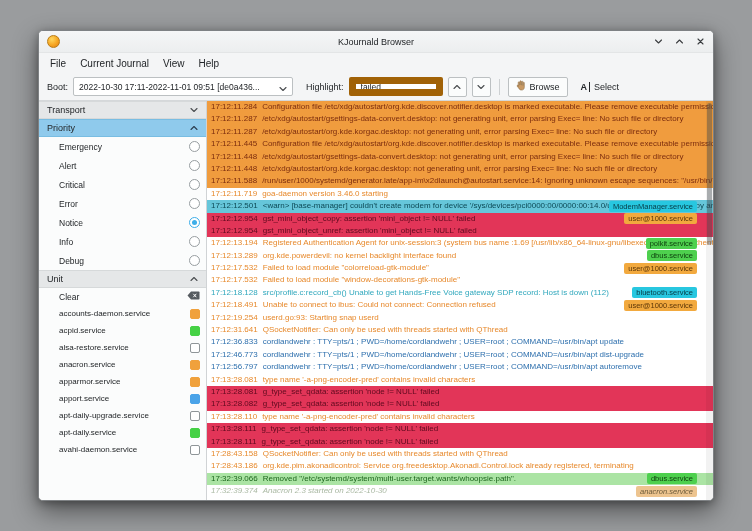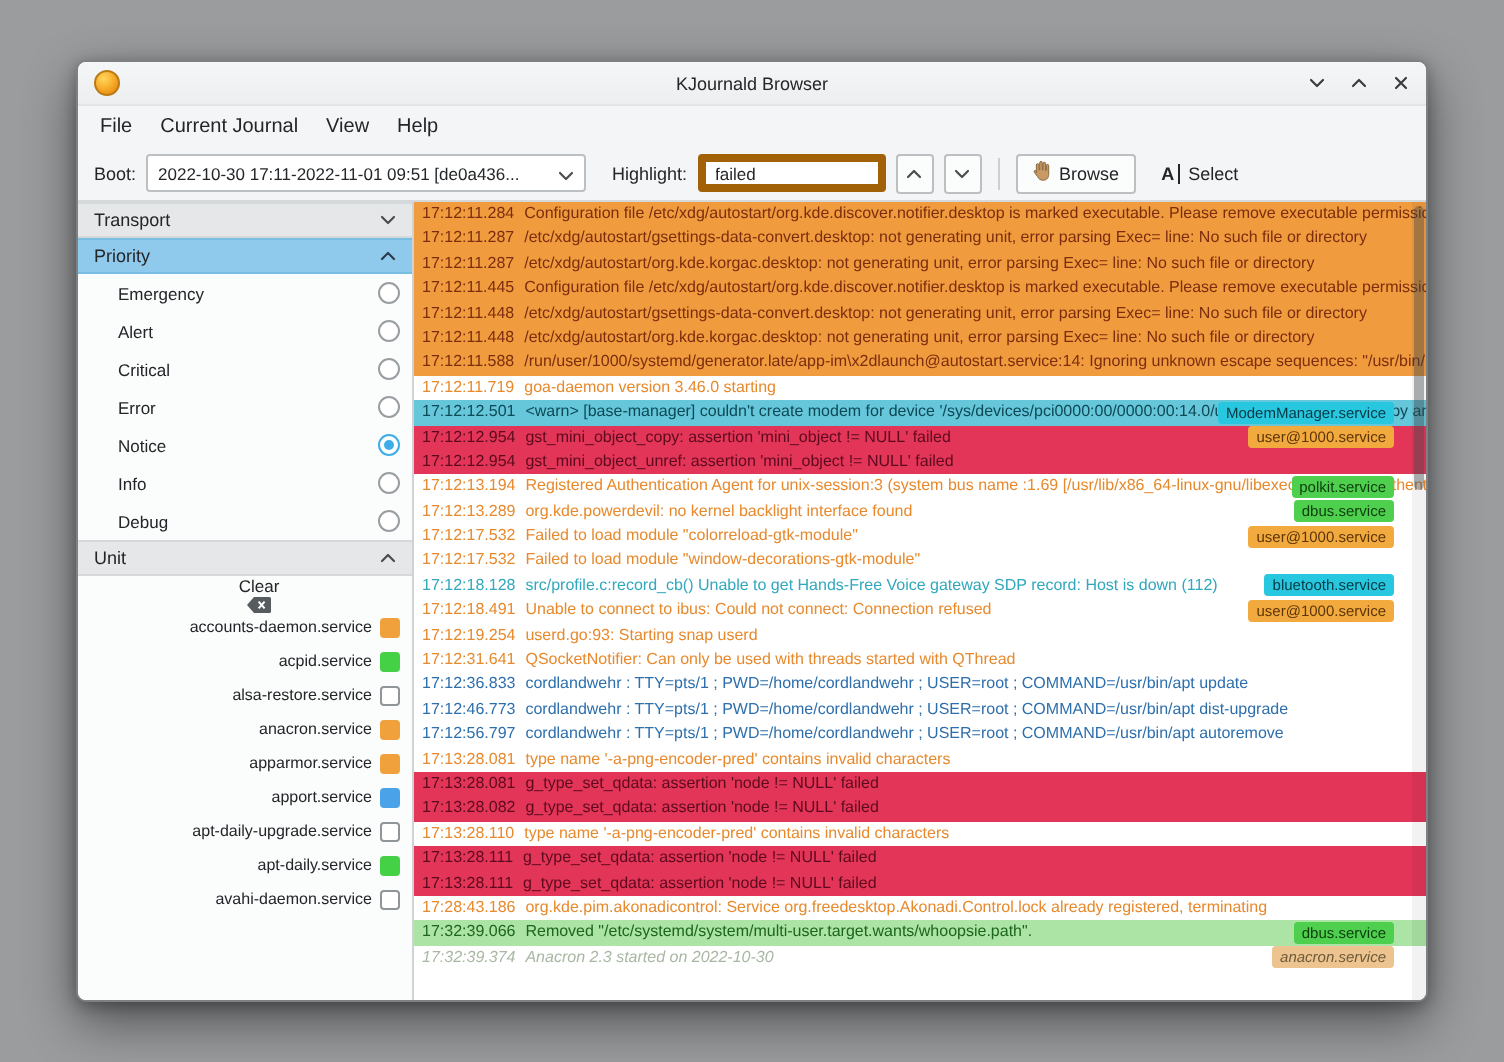--- a/index.html
+++ b/index.html
@@ -25,21 +25,21 @@
   .menubar { flex:0 0 20px; display:flex; align-items:center; padding:0 4px; background:#f4f5f6; }
   .menu-item { font-size:10px; color:#232629; padding:3px 7px; border-radius:2px; }
 
   
   .toolbar { flex:0 0 28px; display:flex; align-items:center; gap:5px; padding:0 8px;
     background:#f4f5f6; border-bottom:1px solid #d5d8da; }
   .tb-label { font-size:9px; color:#232629; white-space:nowrap; }
   .combobox { width:220px; height:19px; background:#fff; border:1px solid #bcc0c2; border-radius:2px;
     display:flex; align-items:center; padding:0 5px; gap:4px; }
   .combo-text { font-size:8.5px; color:#232629; white-space:nowrap; overflow:hidden; flex:1; }
-  .textinput { width:94px; height:19px; background:#fff; border:4px solid #a16207; border-radius:2px;
+  .textinput { width:94px; height:19px; background:#fff; border:7px solid #a16207; border-radius:2px;
     font-size:8.5px; color:#232629; padding:0 5px; outline:none; }
   .tb-btn { height:20px; border:1px solid #bcc0c2; background:#fbfcfc; border-radius:2px;
     font-size:9px; color:#232629; display:flex; align-items:center; gap:4px; padding:0 7px; }
   .tb-btn.arrow { width:19px; padding:0; justify-content:center; }
   .tb-btn.flat { border-color:transparent; background:transparent; }
   .tb-sep { width:1px; height:16px; background:#cdd0d2; margin:0 3px; }
   .hl-label { margin-left:8px; }
   .sel-icon { display:flex; align-items:center; }
   .sel-a { font-size:9px; font-weight:bold; color:#232629; }
   .sel-caret { display:inline-block; width:1px; height:10px; background:#232629; margin-left:2px; }
@@ -50,23 +50,23 @@
   .section-header { height:18px; display:flex; align-items:center; justify-content:space-between;
     padding:0 8px; background:#e5e7e8; border-top:1px solid #d6d9da; border-bottom:1px solid #d6d9da;
     font-size:9px; color:#232629; }
   .section-header.active { background:var(--priority-header-bg); border-color:#79bde2; }
   .prio-row { height:19px; display:flex; align-items:center; justify-content:space-between;
     padding:0 6px 0 20px; font-size:8.5px; color:#232629; }
   .radio { width:11px; height:11px; border-radius:50%; background:#fff; border:1px solid #989ea1; position:relative; flex:0 0 11px; }
   .radio.sel { border-color:var(--accent); }
   .radio.sel::after { content:''; position:absolute; inset:2px; border-radius:50%; background:var(--accent); }
   .clear-row { height:17px; display:flex; align-items:center; justify-content:space-between;
-    padding:0 6px 0 20px; font-size:8.5px; color:#232629;flex-direction:column; }
+    padding:0 6px 0 20px; font-size:8.5px; color:#232629; }
   .unit-row { height:17px; display:flex; align-items:center; justify-content:space-between;
-    padding:0 6px 0 20px; font-size:8px; color:#232629;text-align:right; }
+    padding:0 6px 0 20px; font-size:8px; color:#232629; }
   .unit-label { flex:1; white-space:nowrap; overflow:hidden; }
   .checkbox { width:10px; height:10px; border-radius:2px; border:1px solid #8f9598; background:#fff; flex:0 0 10px; margin-left:4px; }
 
   
   .logwrap { flex:1; position:relative; background:#fff; min-width:0; overflow:hidden; }
   .logview { position:absolute; inset:0; overflow:hidden; }
   .log-row { height:12.4px; line-height:12.4px; font-size:8px; white-space:nowrap; overflow:hidden;
     position:relative; padding-left:4px; }
   .log-time { margin-right:5px; }
   .badge { position:absolute; right:16px; top:0.5px; height:11px; line-height:11px; padding:0 4px;
@@ -292,20 +292,21 @@
           <div class="log-row orange"><span class="log-time">17:12:31.641</span><span class="log-msg">QSocketNotifier: Can only be used with threads started with QThread</span></div>
           <div class="log-row blue"><span class="log-time">17:12:36.833</span><span class="log-msg">cordlandwehr : TTY=pts/1 ; PWD=/home/cordlandwehr ; USER=root ; COMMAND=/usr/bin/apt update</span></div>
           <div class="log-row blue"><span class="log-time">17:12:46.773</span><span class="log-msg">cordlandwehr : TTY=pts/1 ; PWD=/home/cordlandwehr ; USER=root ; COMMAND=/usr/bin/apt dist-upgrade</span></div>
           <div class="log-row blue"><span class="log-time">17:12:56.797</span><span class="log-msg">cordlandwehr : TTY=pts/1 ; PWD=/home/cordlandwehr ; USER=root ; COMMAND=/usr/bin/apt autoremove</span></div>
           <div class="log-row orange"><span class="log-time">17:13:28.081</span><span class="log-msg">type name '-a-png-encoder-pred' contains invalid characters</span></div>
           <div class="log-row hl-red"><span class="log-time">17:13:28.081</span><span class="log-msg">g_type_set_qdata: assertion 'node != NULL' failed</span></div>
           <div class="log-row hl-red"><span class="log-time">17:13:28.082</span><span class="log-msg">g_type_set_qdata: assertion 'node != NULL' failed</span></div>
           <div class="log-row orange"><span class="log-time">17:13:28.110</span><span class="log-msg">type name '-a-png-encoder-pred' contains invalid characters</span></div>
           <div class="log-row hl-red"><span class="log-time">17:13:28.111</span><span class="log-msg">g_type_set_qdata: assertion 'node != NULL' failed</span></div>
           <div class="log-row hl-red"><span class="log-time">17:13:28.111</span><span class="log-msg">g_type_set_qdata: assertion 'node != NULL' failed</span></div>
+          <div class="log-row orange"><span class="log-time">17:28:43.158</span><span class="log-msg">QSocketNotifier: Can only be used with threads started with QThread</span></div>
           <div class="log-row orange"><span class="log-time">17:28:43.186</span><span class="log-msg">org.kde.pim.akonadicontrol: Service org.freedesktop.Akonadi.Control.lock already registered, terminating</span></div>
           <div class="log-row hl-green"><span class="log-time">17:32:39.066</span><span class="log-msg">Removed "/etc/systemd/system/multi-user.target.wants/whoopsie.path".</span><span class="badge badge-green">dbus.service</span></div>
           <div class="log-row muted"><span class="log-time">17:32:39.374</span><span class="log-msg">Anacron 2.3 started on 2022-10-30</span><span class="badge badge-orange-muted">anacron.service</span></div>
         </div>
       <div class="vscrollbar">
         <div class="scroll-thumb"></div>
       </div>
     </div>
 
   </div>

